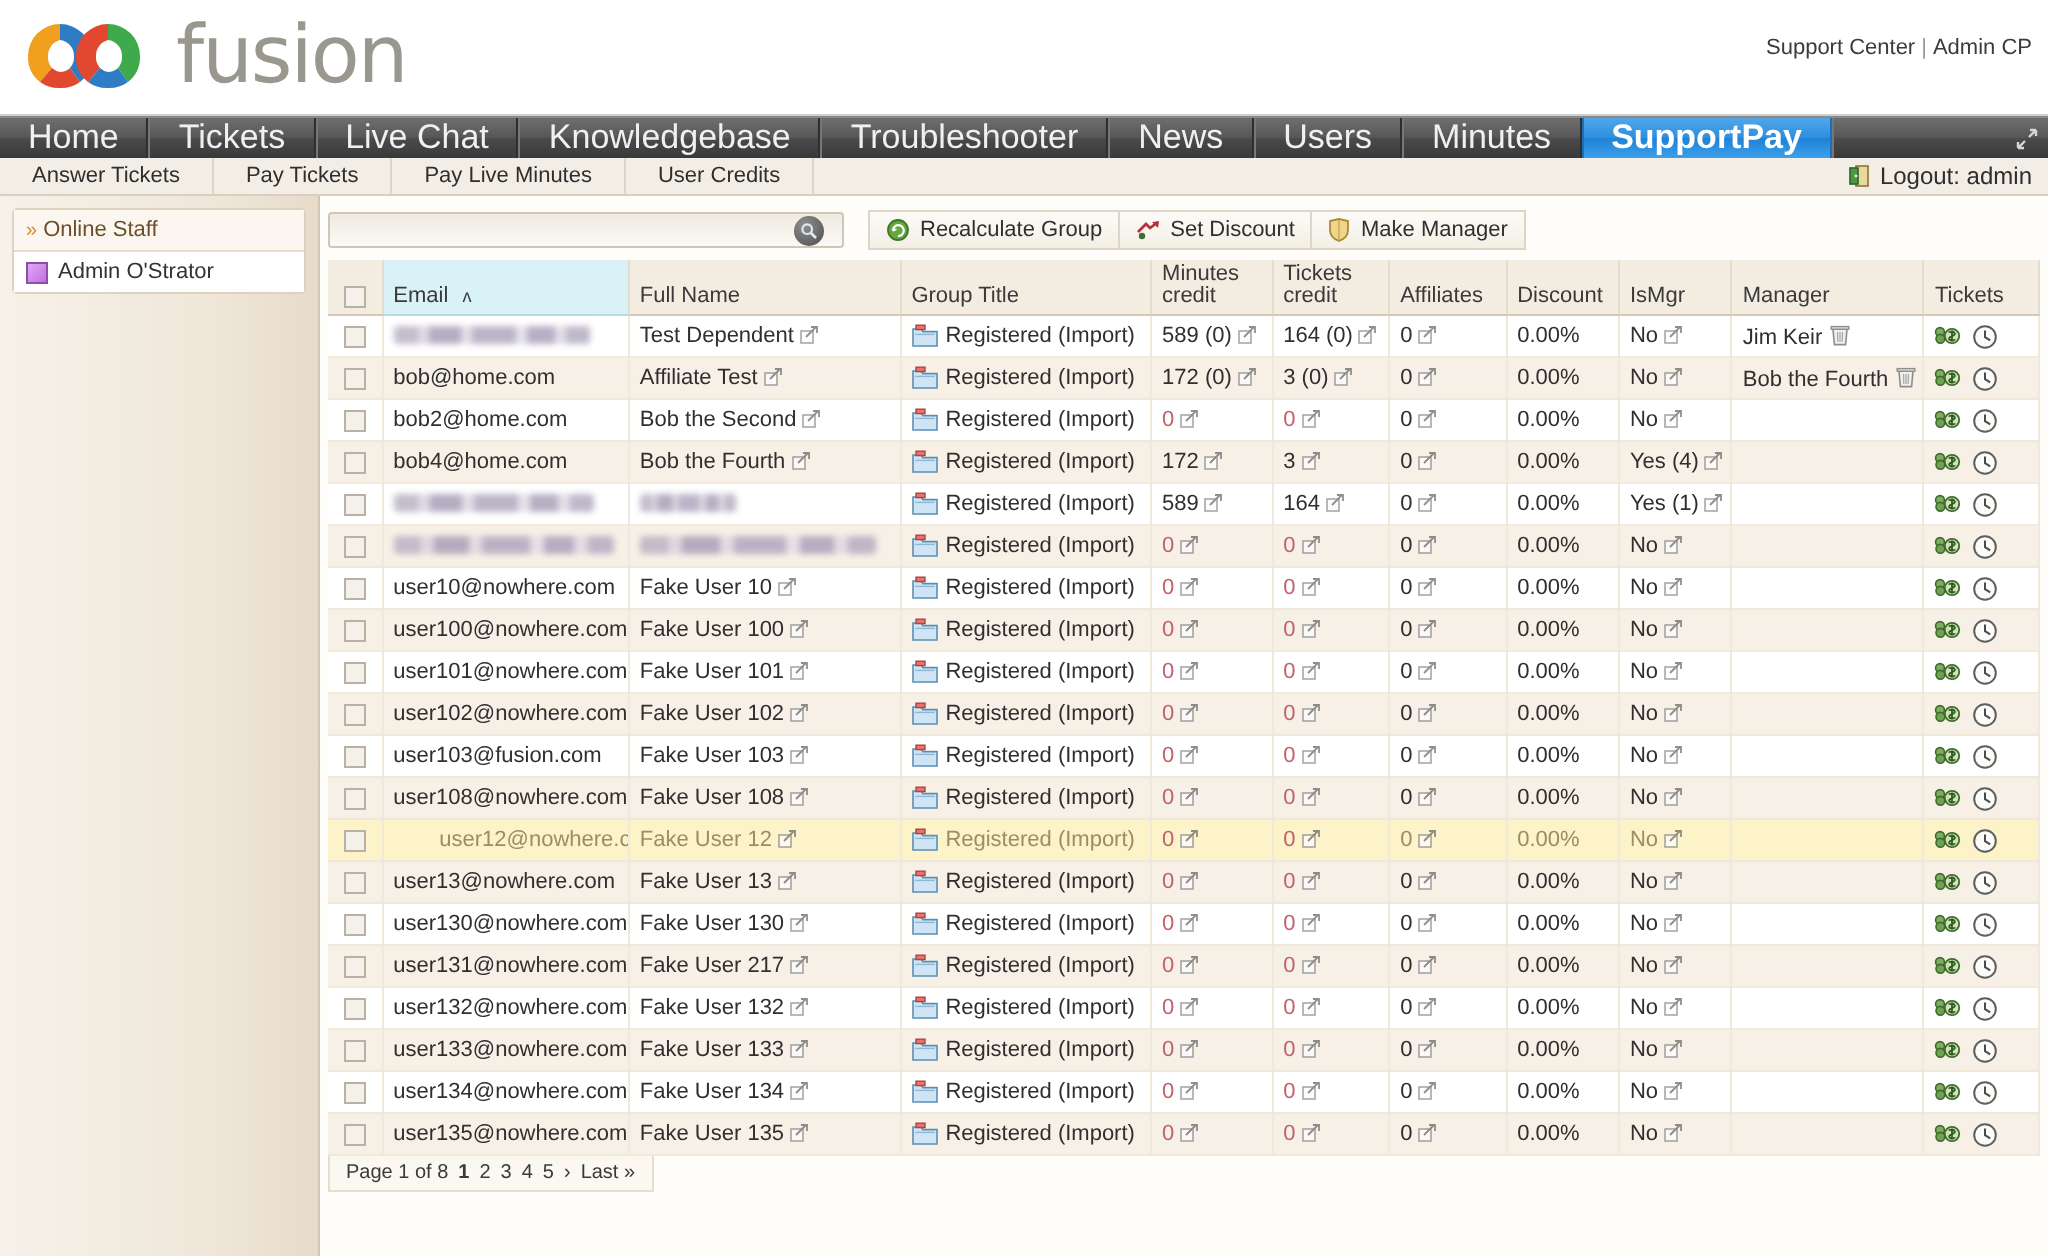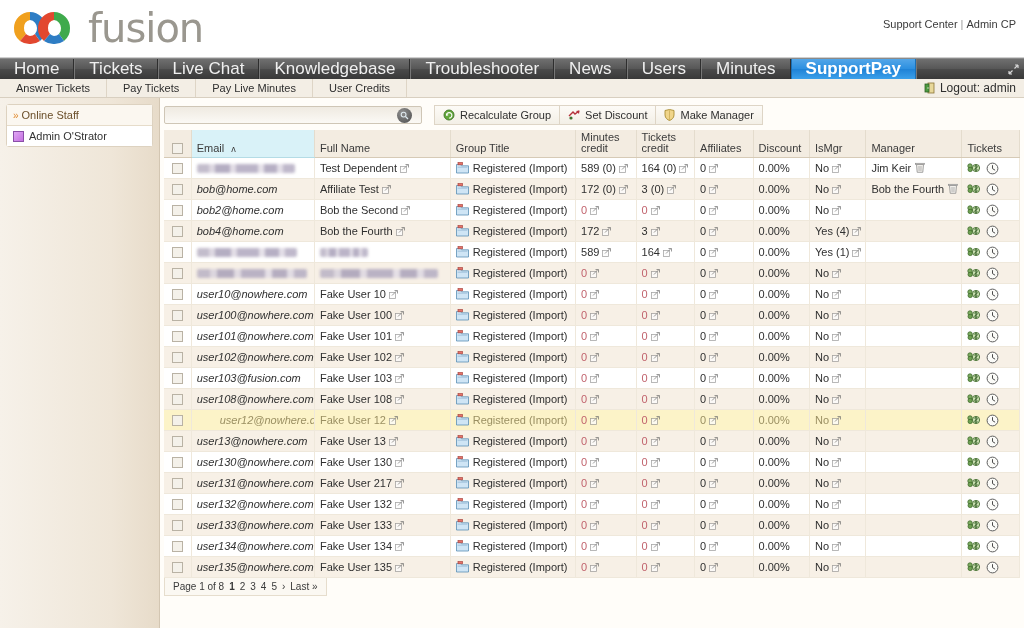--- a/index.html
+++ b/index.html
@@ -159,21 +159,21 @@
     border-right: 1px solid #efe8db;
     border-bottom: 1px solid #efe8db;
     overflow: hidden; white-space: nowrap;
   }
   tr.r-odd  td { background: #ffffff; }
   tr.r-even td { background: #f7f0e6; }
   tr.r-hl   td { background: #fcf3c8; color:#9a8f62; }
   tr.r-hl td a, tr.r-hl td .email { color:#9a8f62;margin-left:23px; }
   td.num { color:#3a3a3a; }
   .zero { color: #c1636d; }
-  .email { color:#2f2f2f;font-style:italic; }
+  .email { color:#2f2f2f; }
   .chkbox {
     display:inline-block; width: 11px; height: 11px;
     border:1px solid #b9b2a4; background:#f4f1ea; vertical-align:middle;
   }
   .edit-ico { display:inline-block; width:9px; height:9px; margin-left:3px; vertical-align:-1px; opacity:.75; }
   .grp { display:flex; align-items:center; gap:4px; }
   .grp-ico { width: 13px; height: 12px; flex:0 0 13px; }
   .opt-cell { text-align:left; }
   .opt-ico { display:inline-block; vertical-align:middle; margin-right: 5px; }
   .trash-ico { display:inline-block; width:10px; height:11px; margin-left:4px; vertical-align:-1px; }

